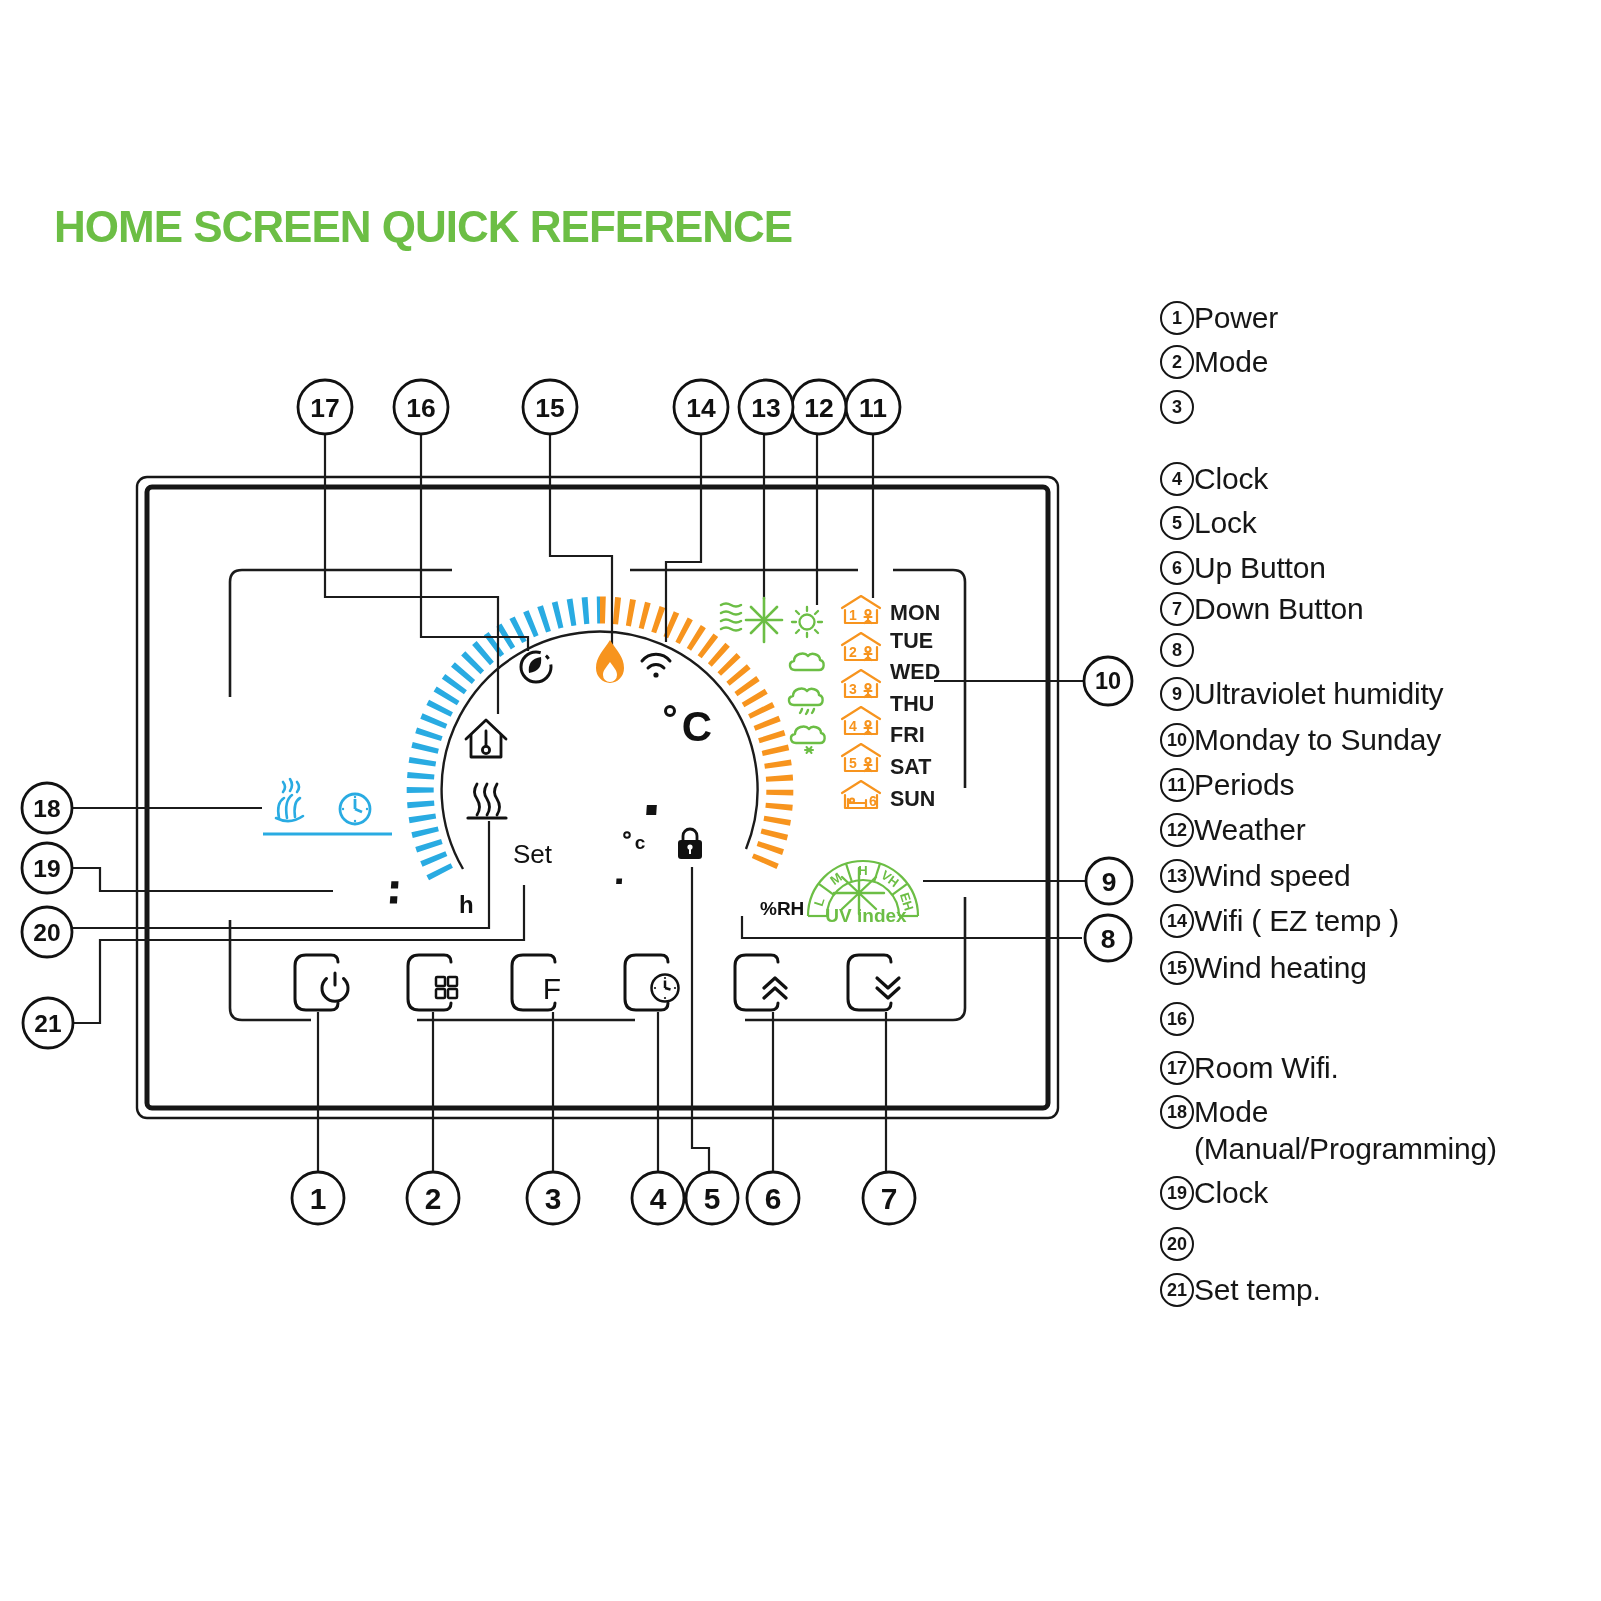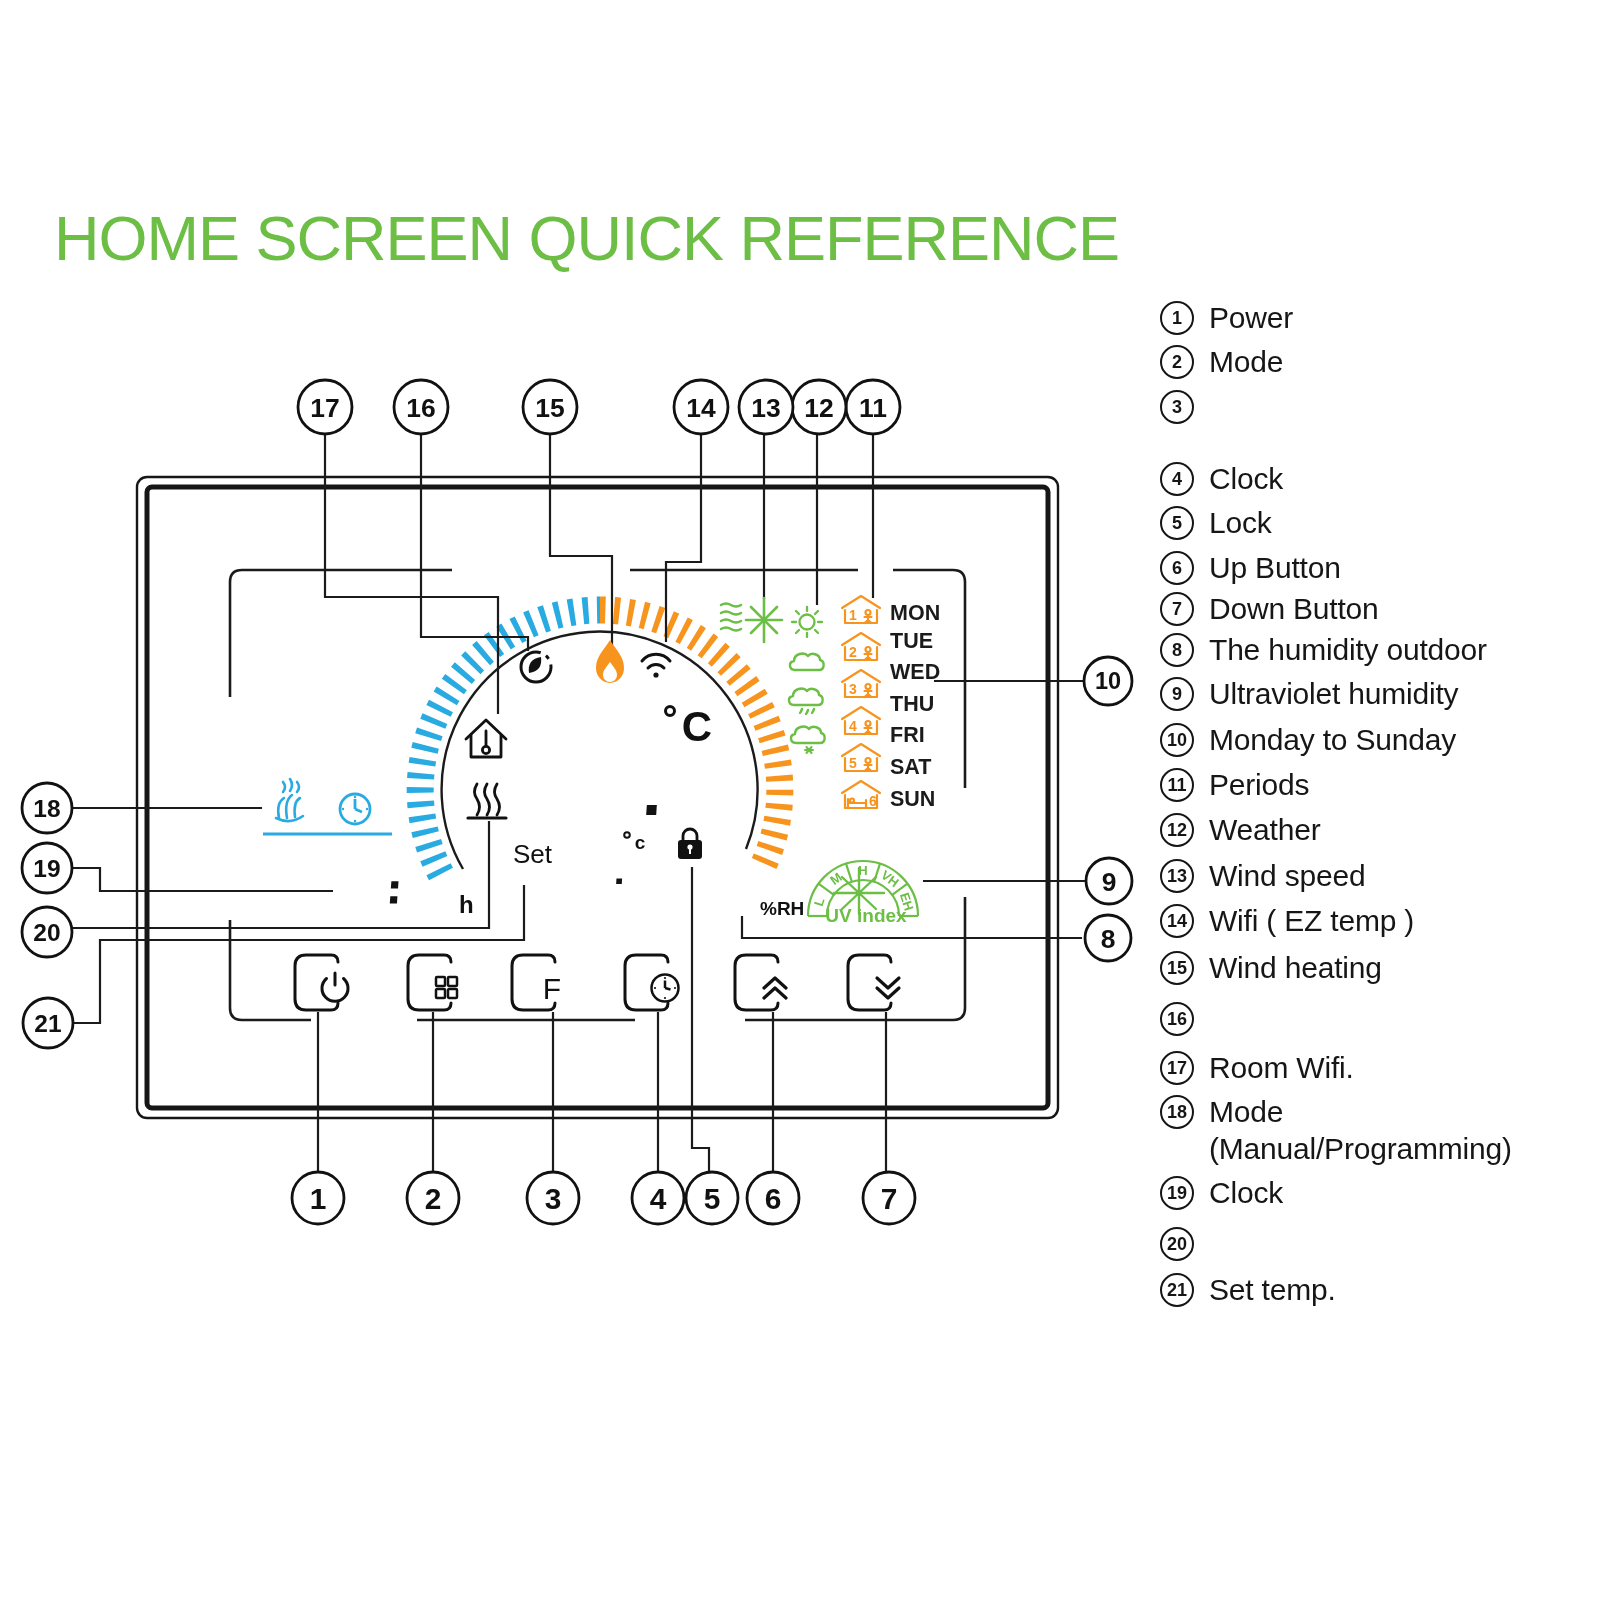--- a/index.html
+++ b/index.html
@@ -1,22 +1,22 @@
 <!DOCTYPE html>
 <html><head>
 <meta charset="utf-8">
 <style>
   html,body{margin:0;padding:0;background:#ffffff;}
   body{width:1601px;height:1601px;position:relative;font-family:"Liberation Sans",sans-serif;overflow:hidden;}
-  #title{position:absolute;left:54px;top:202px;font-size:63px;font-weight:normal;letter-spacing:-1px;white-space:nowrap;}
+  #title{position:absolute;left:54px;top:202px;font-size:44px;font-weight:bold;letter-spacing:-1px;white-space:nowrap;}
   #diagram{position:absolute;left:0;top:0;width:1601px;height:1601px;}
   .leg{position:absolute;display:flex;align-items:flex-start;}
   .lnum{flex:0 0 auto;width:30px;height:30px;margin-top:2px;border:2.5px solid #151515;border-radius:50%;
         display:flex;align-items:center;justify-content:center;font-size:18px;font-weight:bold;color:#151515;}
-  .ltext{margin-left:15px;font-size:30px;line-height:37px;color:#161616;white-space:pre-line;letter-spacing:-0.2px;}
+  .ltext{font-size:30px;line-height:37px;color:#161616;white-space:pre-line;letter-spacing:-0.2px;}
   svg text{font-family:"Liberation Sans",sans-serif;}
 </style>
 </head>
 <body>
 
 <div id="title" style="color: rgb(108, 190, 69);">HOME SCREEN QUICK REFERENCE</div>
 
 <svg id="diagram" viewBox="0 0 1601 1601">
 
   <g>
@@ -429,21 +429,20 @@
   <div class="leg" style="left:1160px;top:549px">
       <span class="lnum">6</span>
       <span class="ltext">Up Button</span>
     </div>
   <div class="leg" style="left:1160px;top:590px">
       <span class="lnum">7</span>
       <span class="ltext">Down Button</span>
     </div>
   <div class="leg" style="left:1160px;top:631px">
       <span class="lnum">8</span>
-      <span class="ltext">The humidity outdoor</span>
     </div>
   <div class="leg" style="left:1160px;top:675px">
       <span class="lnum">9</span>
       <span class="ltext">Ultraviolet humidity</span>
     </div>
   <div class="leg" style="left:1160px;top:721px">
       <span class="lnum">10</span>
       <span class="ltext">Monday to Sunday</span>
     </div>
   <div class="leg" style="left:1160px;top:766px">

